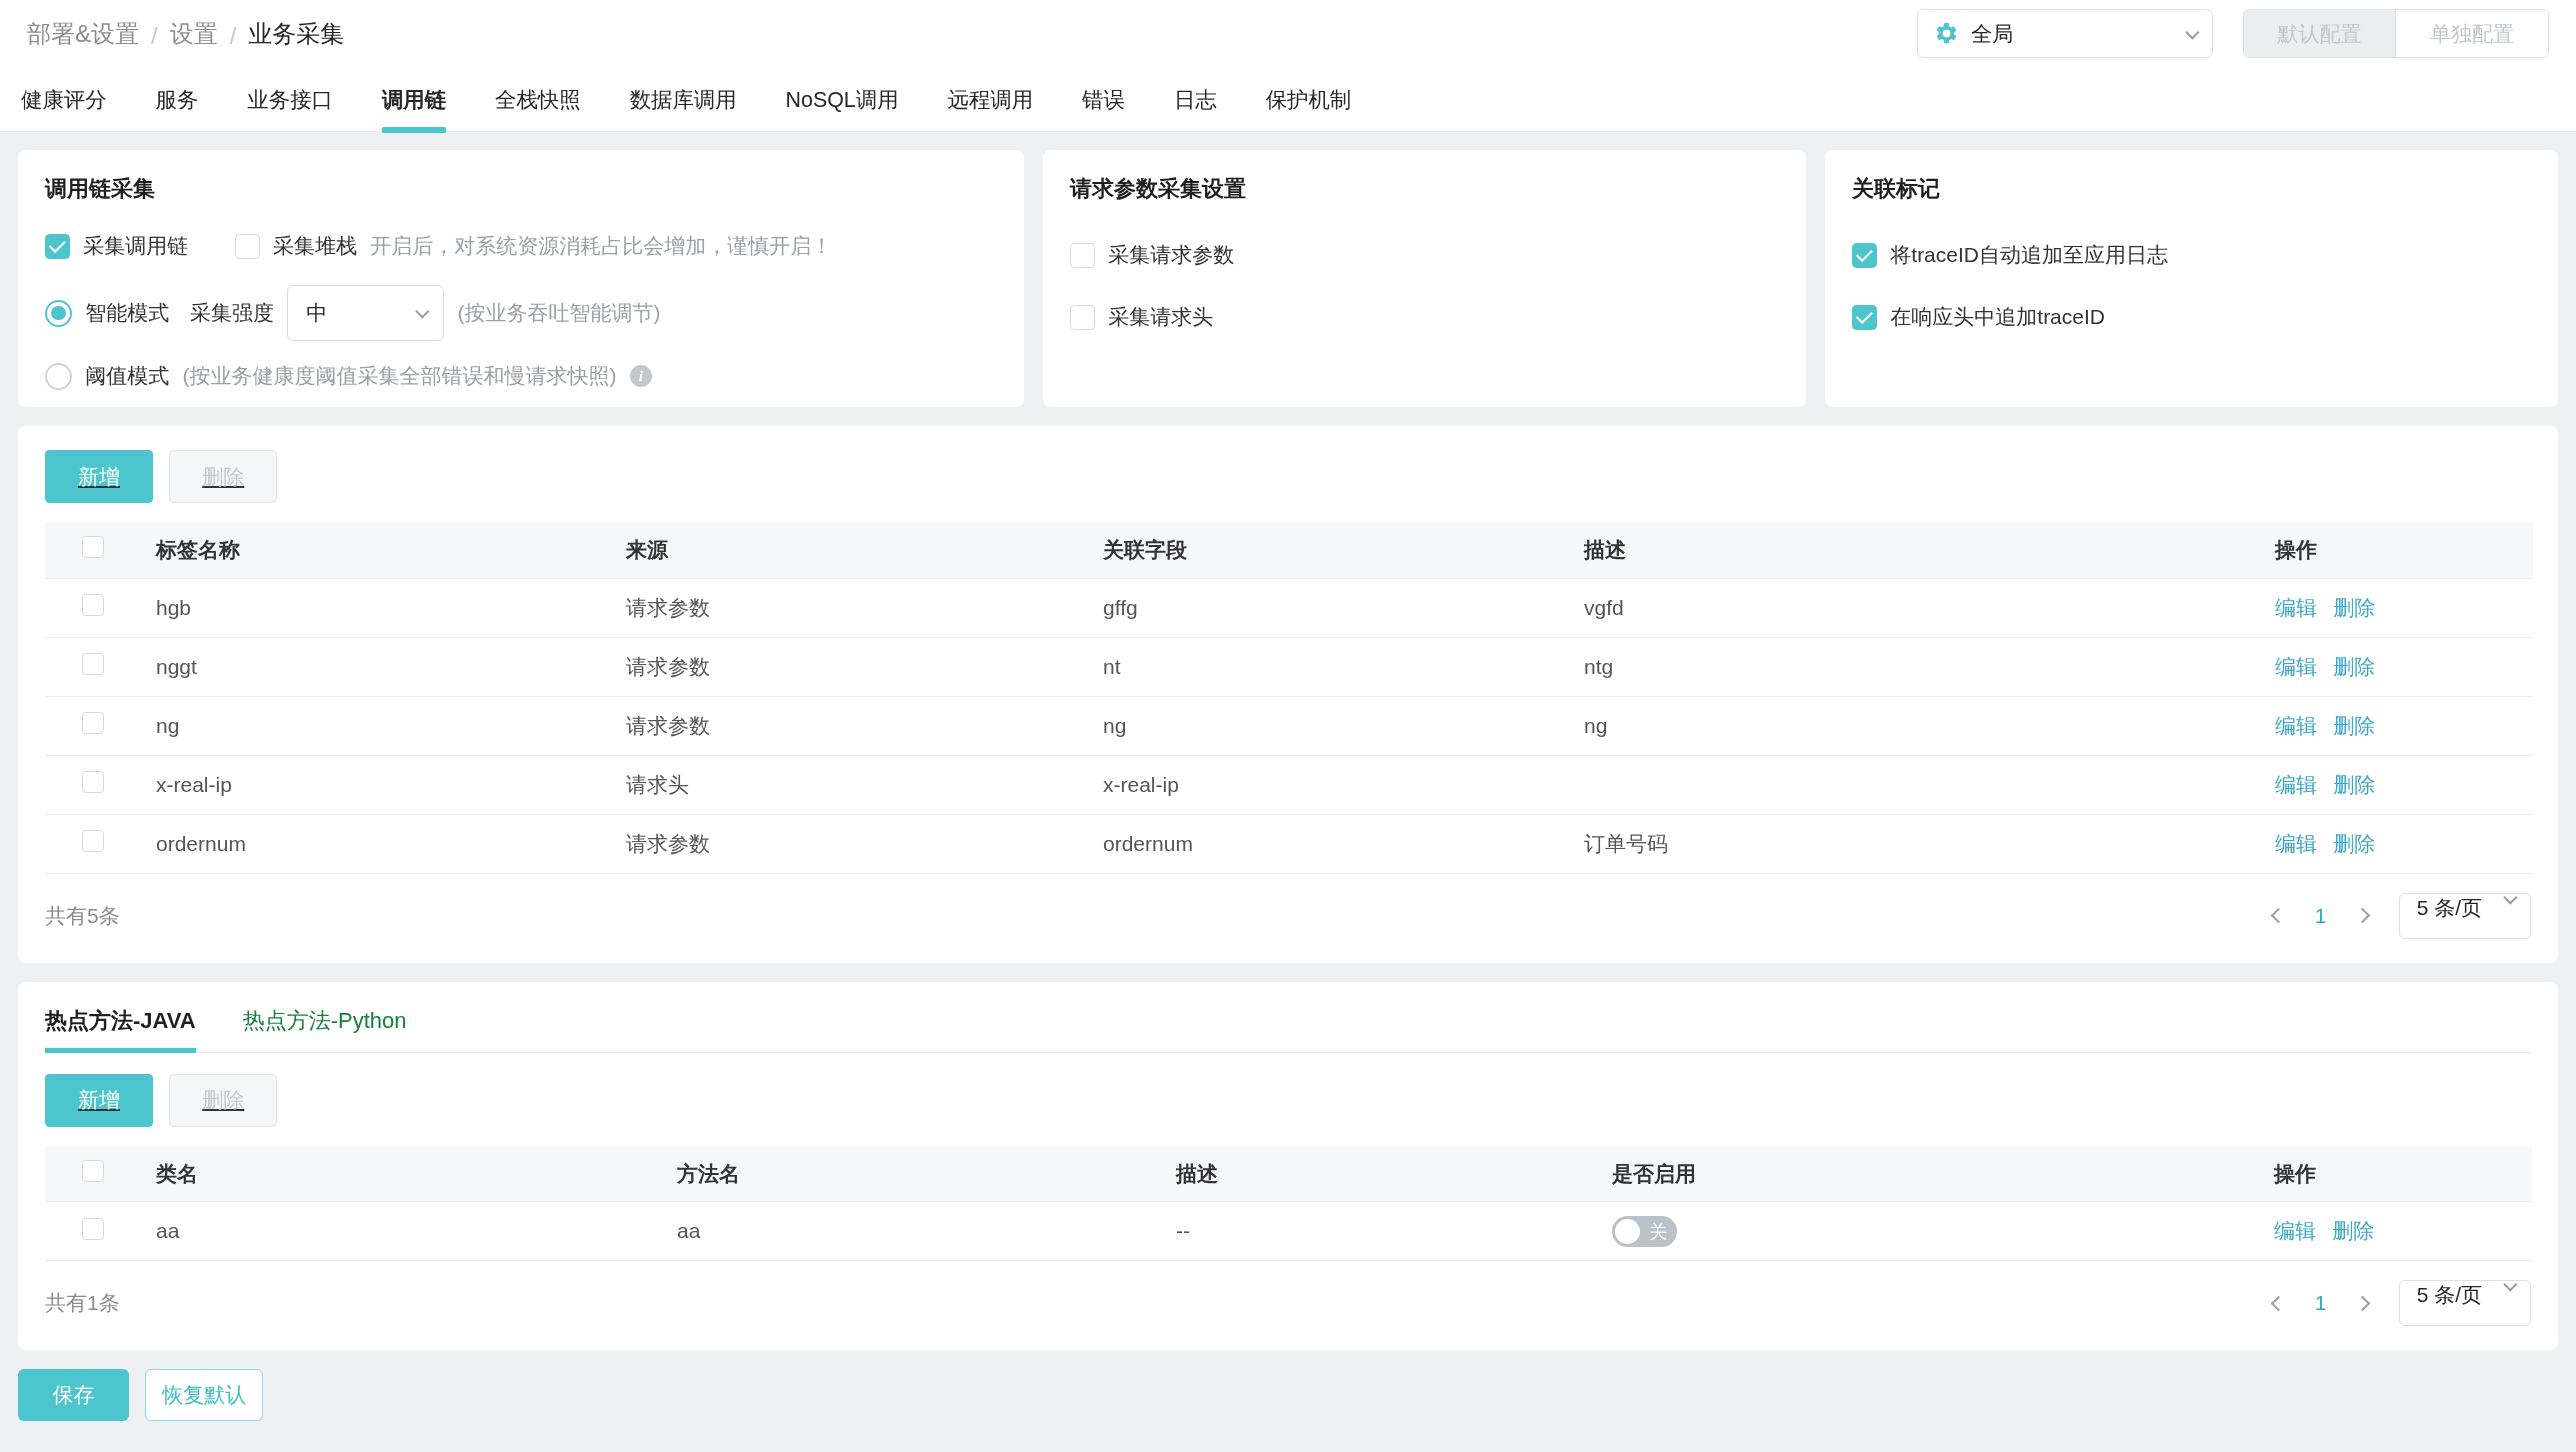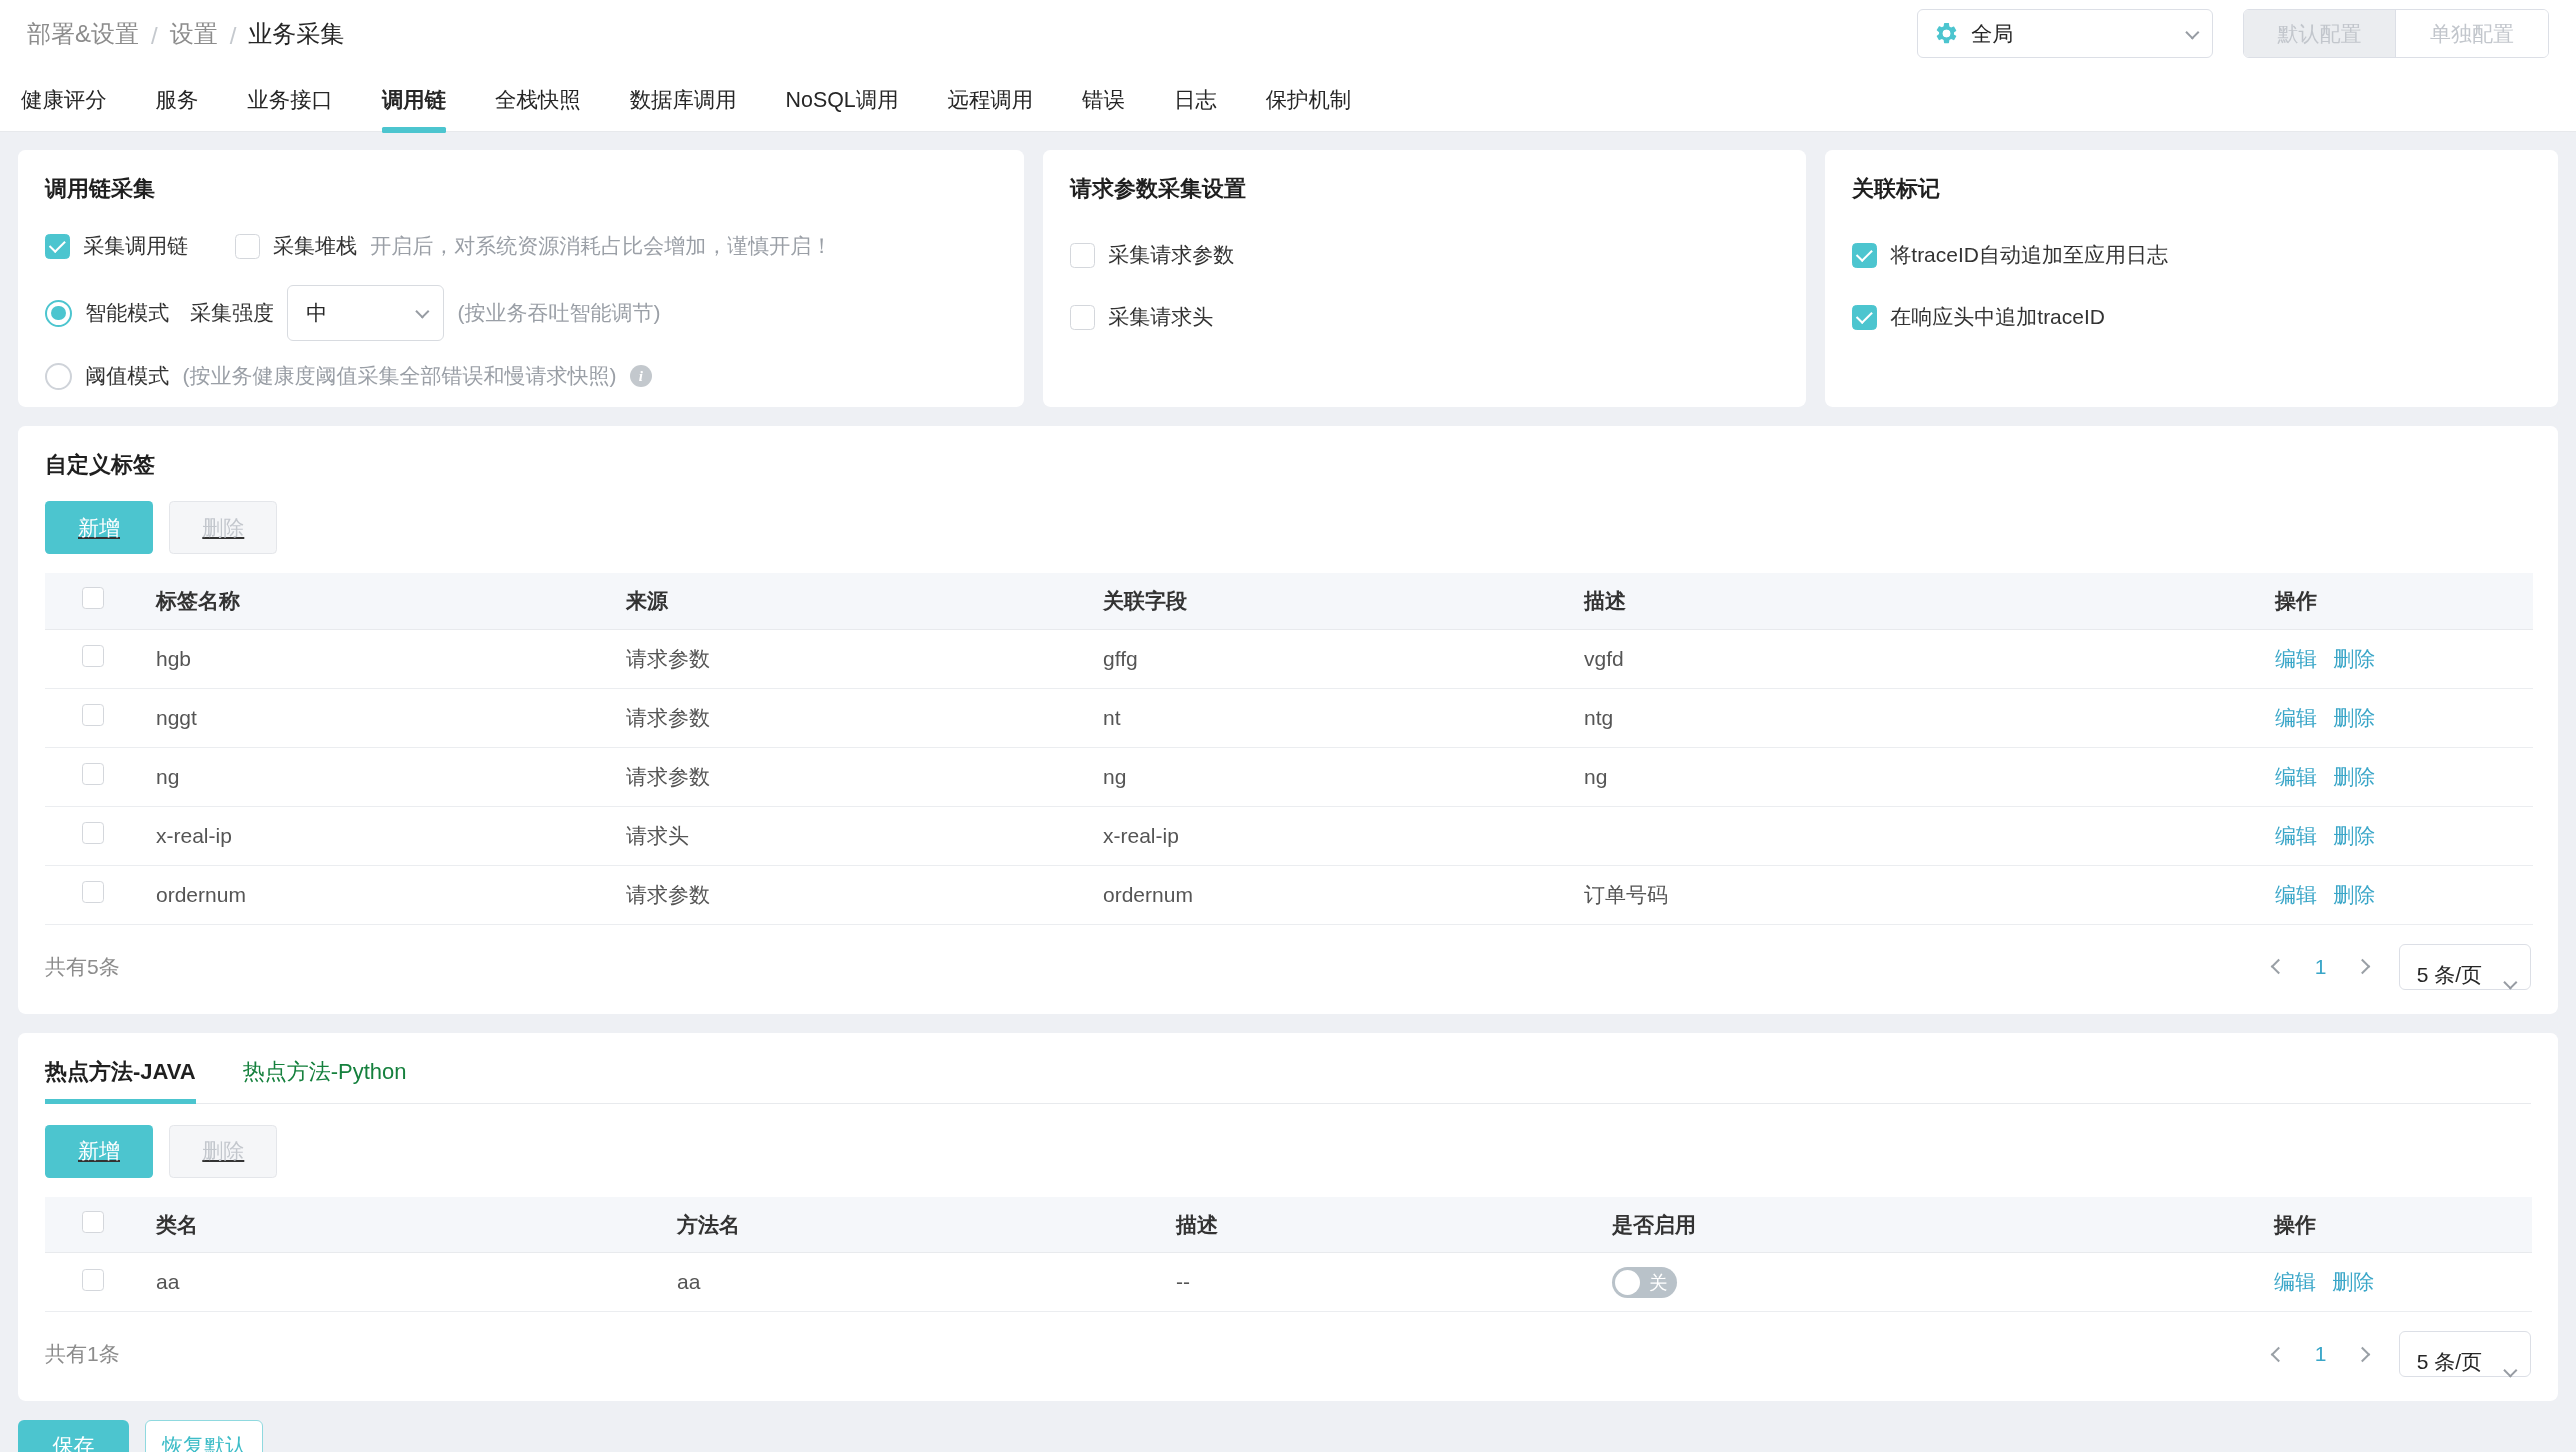--- a/index.html
+++ b/index.html
@@ -122,21 +122,21 @@
   .lnk { color: #3aa6c8; cursor: pointer; margin-right: 16.3px; text-decoration: none; }
   .table-footer { display: flex; align-items: center; justify-content: space-between; margin-top: 19px; }
   .total-text { color: #8c8c8c; }
   .pg { display: flex; align-items: center; gap: 31px; }
   .pg-arrow { width: 11px; height: 11px; cursor: pointer; flex: none; }
   .pg-prev { border-left: 2.2px solid #9aa0a6; border-bottom: 2.2px solid #9aa0a6; transform: rotate(45deg); }
   .pg-next { border-right: 2.2px solid #9aa0a6; border-top: 2.2px solid #9aa0a6; transform: rotate(45deg); }
   .pg-num { color: #3aa6c8; cursor: pointer; }
   .pg-size {
     height: 46px; border: 1.5px solid #dcdfe6; border-radius: 6px; padding: 0 16.3px;
-    display: flex; align-items: flex-end; gap: 22px; color: #262626; background: #fff; cursor: pointer;
+    display: flex; align-items: flex-start; gap: 22px; color: #262626; background: #fff; cursor: pointer;
   }
   .pg-size .chevron { border-color: #979ca3; border-width: 0 2.2px 2.2px 0; border-style: solid; }
   
   .inner-tabs { display: flex; gap: 47px; border-bottom: 1.5px solid #e8eaed; margin-bottom: 21px; }
   .inner-tab {
     position: relative; padding-bottom: 16.3px; font-size: 22px; color: #15803d; cursor: pointer;
   }
   .inner-tab.active { color: #1f1f1f; font-weight: 700; }
   .inner-tab.active::after {
     content: ""; position: absolute; left: 0; right: 0; bottom: -1.5px; height: 5.2px; background: #4cc5cf;
@@ -256,21 +256,20 @@
         <span>将traceID自动追加至应用日志</span>
       </div>
       <div class="opt-row">
         <span class="cb checked"></span>
         <span>在响应头中追加traceID</span>
       </div>
     </div>
   </section>
 
   <section class="card card-wide">
-    <h3>自定义标签</h3>
     <div class="table-actions">
       <button class="btn-add">新增</button>
       <button class="btn-del">删除</button>
     </div>
     <table class="data-table">
       <colgroup>
           <col style="width:111px">
           <col style="width:470px">
           <col style="width:477px">
           <col style="width:481px">

